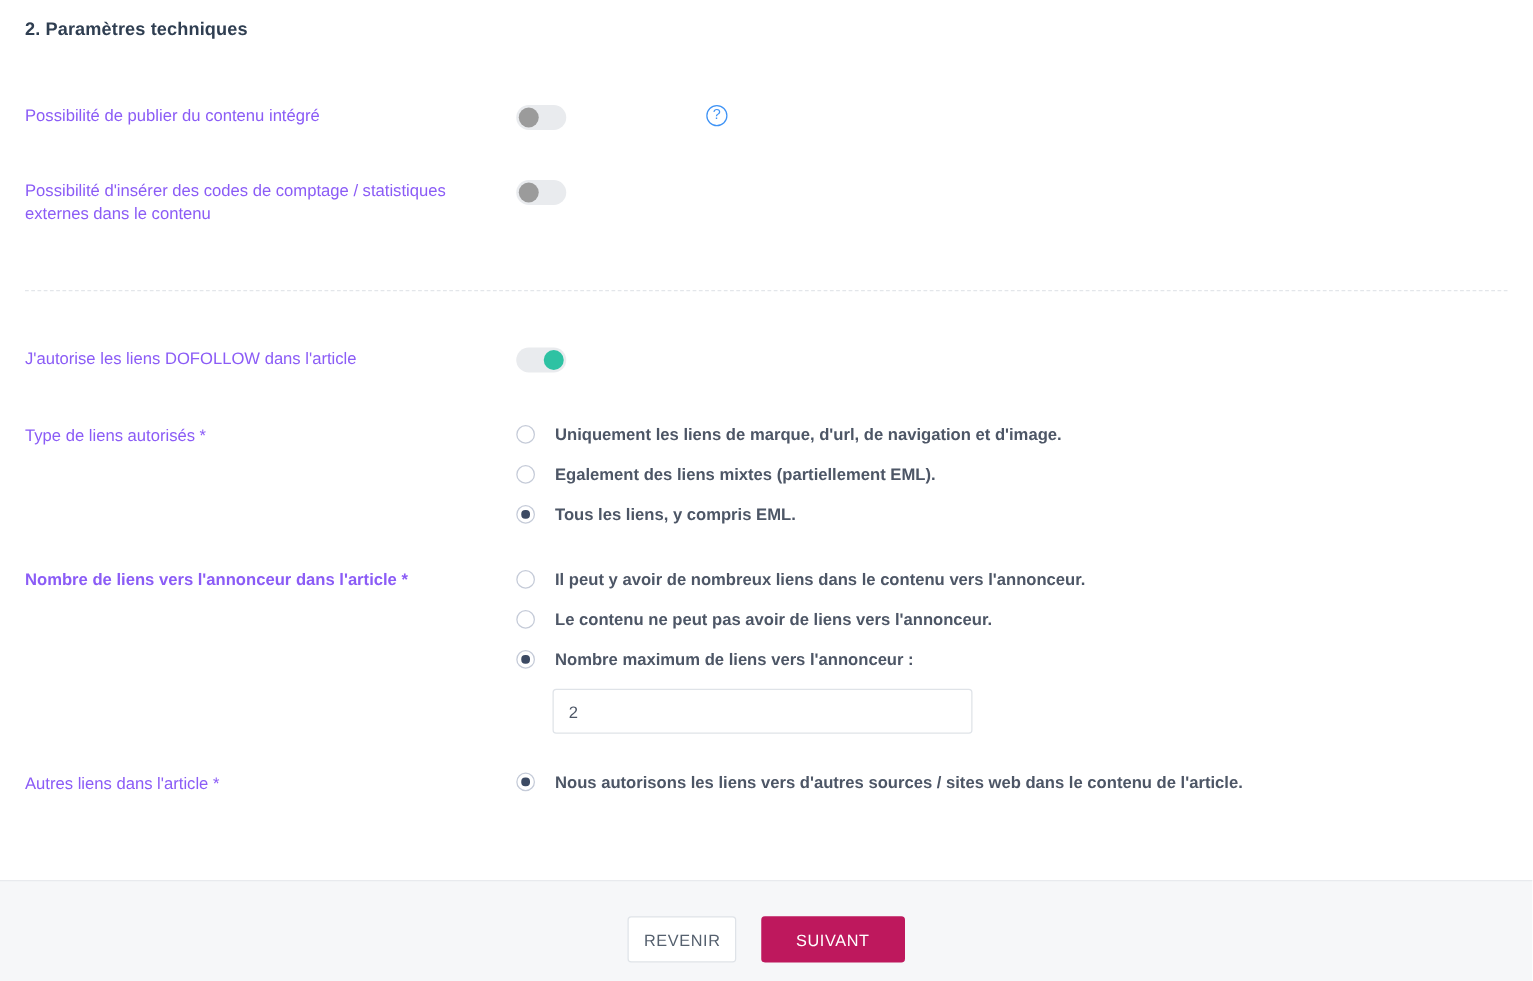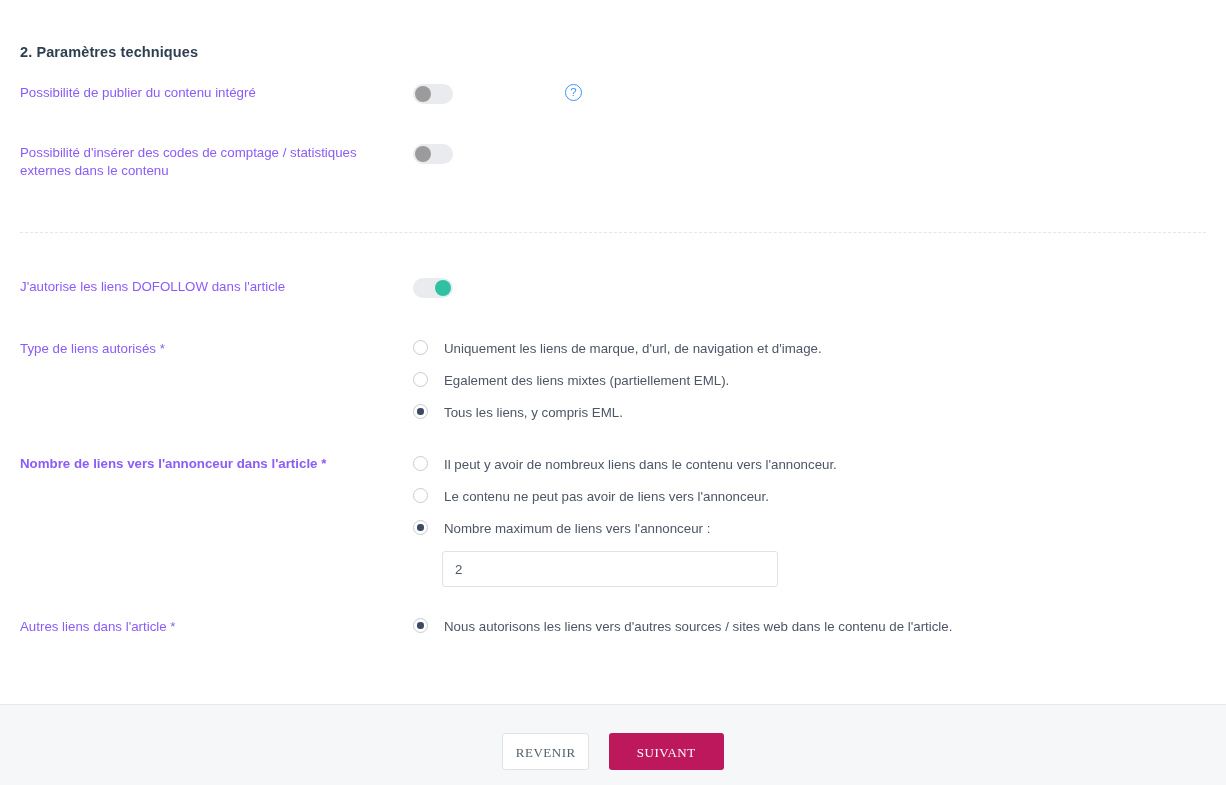--- a/index.html
+++ b/index.html
@@ -25,21 +25,21 @@
     position: relative;
     height: 704px;
     background: #ffffff;
     box-sizing: border-box;
   }
 
   
   .section-title {
     position: absolute;
     left: 20px;
-    top: 44px;
+    top: 16px;
     font-size: 14.5px;
     font-weight: bold;
     color: #2f3e51;
     letter-spacing: 0.1px;
   }
 
   
   .row {
     position: absolute;
     left: 0;
@@ -140,20 +140,21 @@
     height: 6.4px;
     border-radius: 50%;
     background: #3c4a63;
   }
   .radio-text {
     display: inline-block;
     margin-left: 31px;
     font-size: 13.3px;
     line-height: 18px;
     color: #4d5666;
+    font-weight: bold;
   }
 
   
   .num-input {
     display: block;
     width: 336px;
     height: 36px;
     padding: 0 12px;
     margin-top: 12px;
     margin-left: 29px;
@@ -180,21 +181,21 @@
   }
   .footer-inner {
     position: absolute;
     left: 0;
     top: 28px;
     width: 1226px;
     text-align: center;
   }
   .btn {
     display: inline-block;
-    font-family: Liberation Serif, serif;
+    font-family: Liberation Sans, sans-serif;
     font-size: 13px;
     letter-spacing: 0.5px;
     border-radius: 3px;
     cursor: pointer;
     box-sizing: border-box;
     vertical-align: middle;
   }
   .btn-back {
     width: 87px;
     height: 37px;

